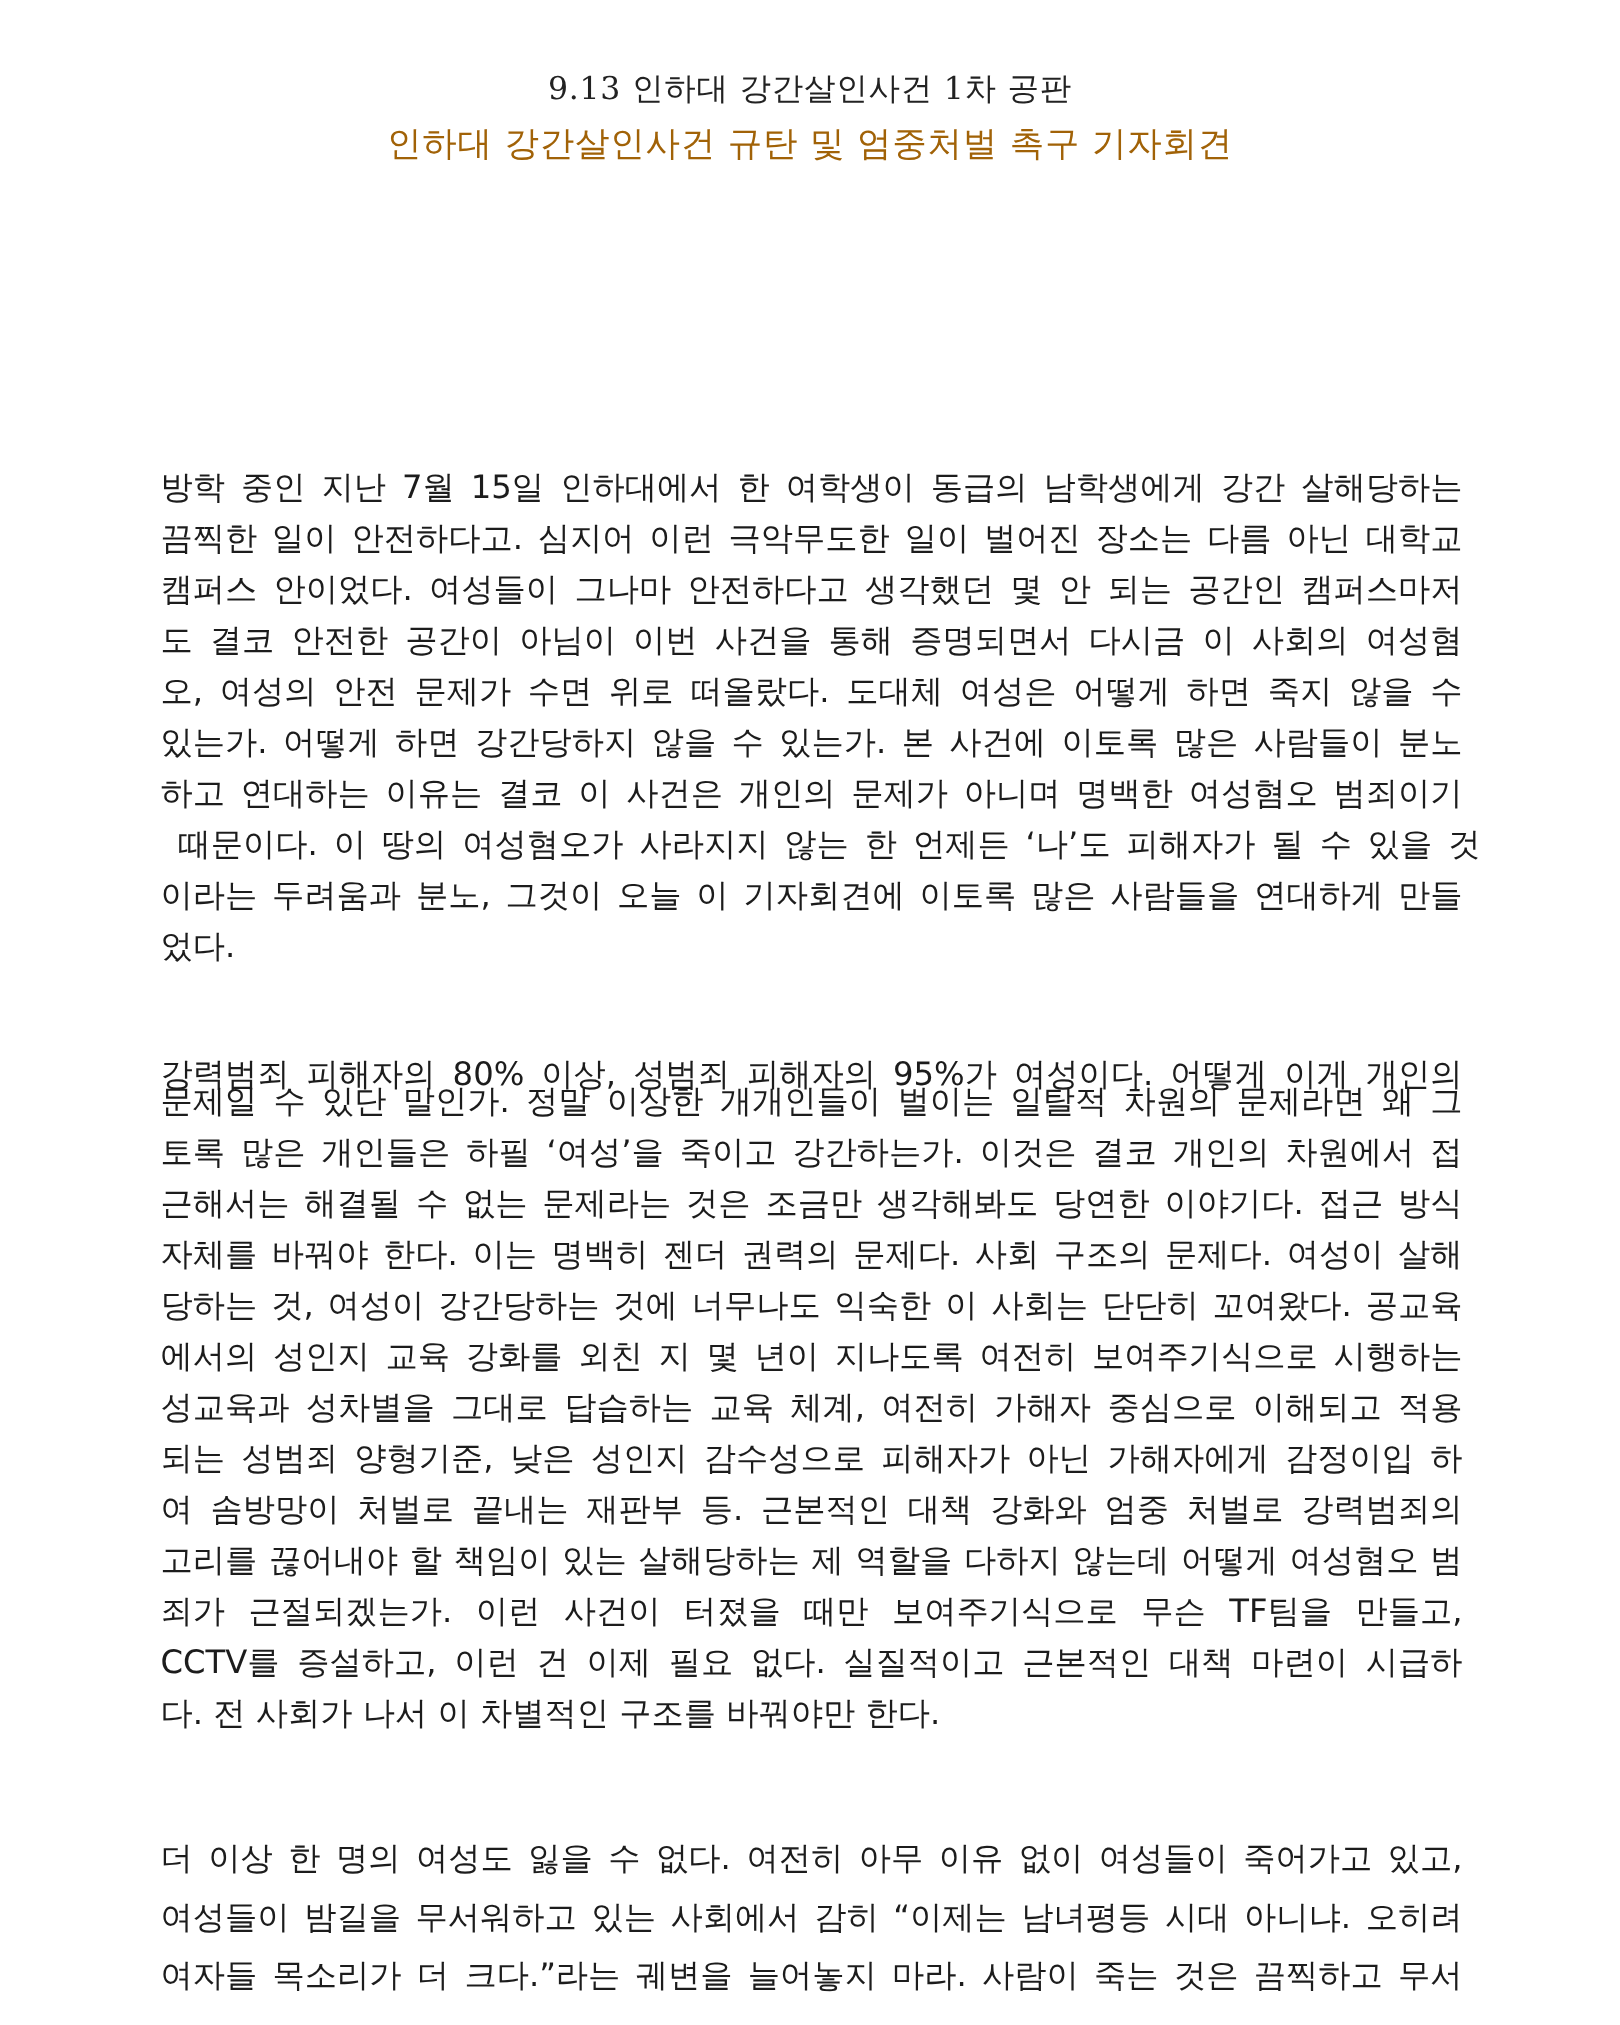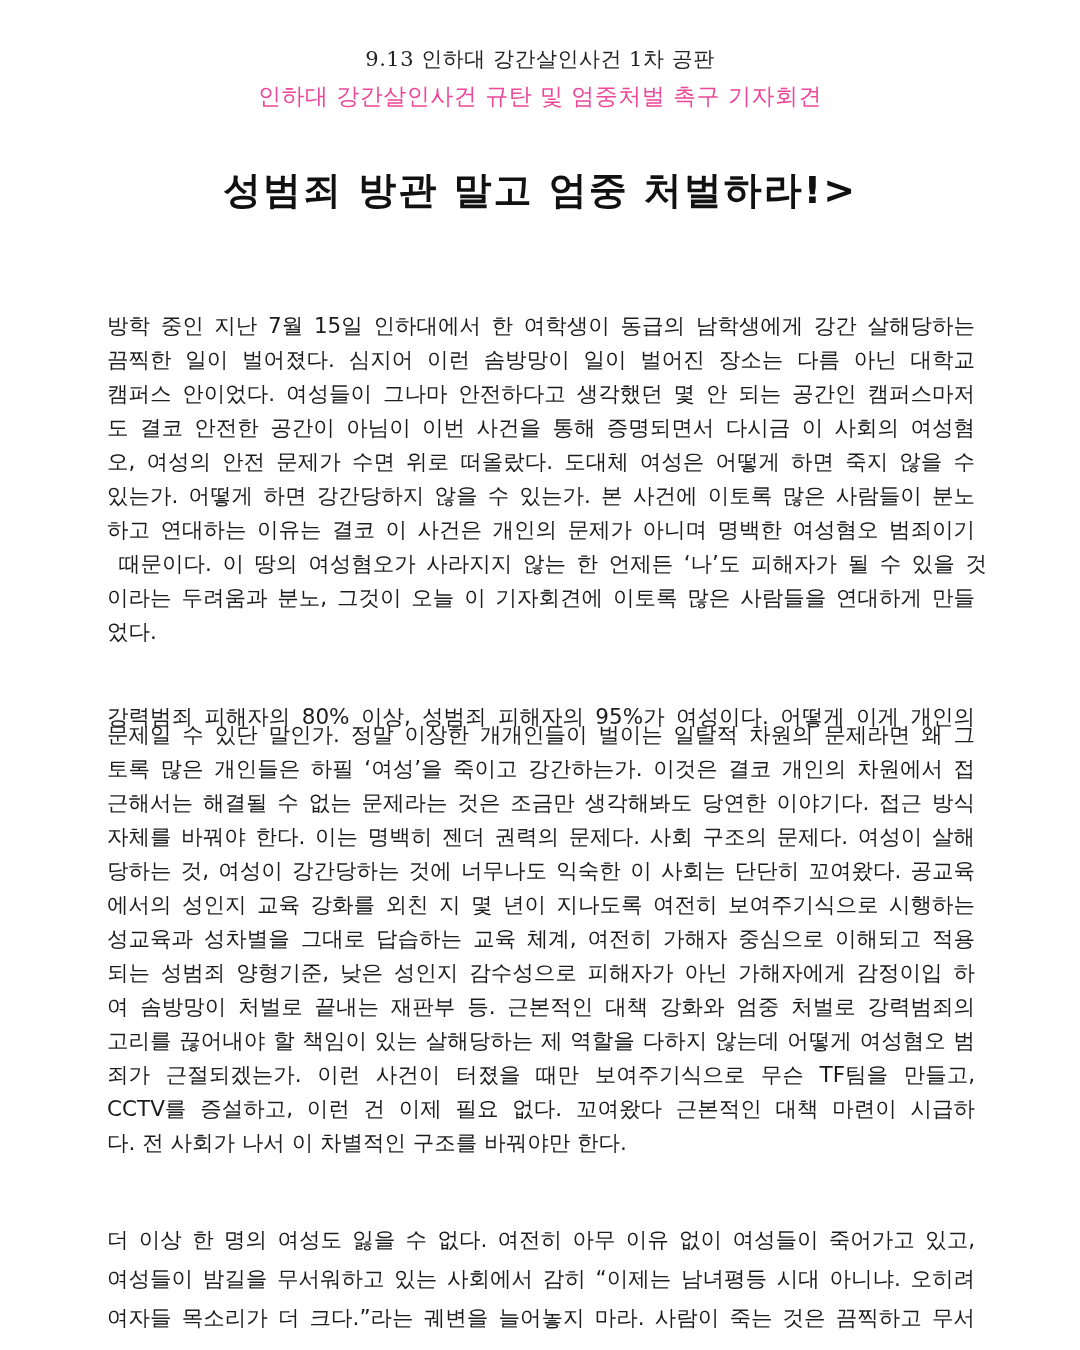--- a/index.html
+++ b/index.html
@@ -34,21 +34,21 @@
       line-height: 30px;
       letter-spacing: 0.5px;
       color: #222;
       font-family: "DejaVu Serif", "Liberation Serif", serif;
     }
     .subtitle2 {
       top: 80px;
       font-size: 23px;
       line-height: 32px;
       letter-spacing: 0.5px;
-      color: #ec4899;
+      color: #a16207;
       font-family: "DejaVu Serif", "Liberation Serif", serif;
     }
     .title-line {
       font-size: 38px;
       font-weight: bold;
       line-height: 50px;
       letter-spacing: 2px;
       color: #111;
     }
     .title1 { top: 112px; }
@@ -77,25 +77,24 @@
       text-align-last: left;
     }
   </style>
 </head>
 <body>
 
 <div class="page">
 
   <div class="header subtitle1">9.13 인하대 강간살인사건 1차 공판</div>
   <div class="header subtitle2">인하대 강간살인사건 규탄 및 엄중처벌 촉구 기자회견</div>
-  <div class="header title-line title2">성범죄 방관 말고 엄중 처벌하라!&gt;</div>
 
   <div class="body-text" style="top:309px;">
     <div class="line" style="top:0px;"> 방학 중인 지난 7월 15일 인하대에서 한 여학생이 동급의 남학생에게 강간 살해당하는</div>
-    <div class="line" style="top:34px;">끔찍한 일이 벌어졌다. 심지어 이런 솜방망이 일이 벌어진 장소는 다름 아닌 대학교</div>
+    <div class="line" style="top:34px;">끔찍한 일이 안전하다고. 심지어 이런 극악무도한 일이 벌어진 장소는 다름 아닌 대학교</div>
     <div class="line" style="top:68px;">캠퍼스 안이었다. 여성들이 그나마 안전하다고 생각했던 몇 안 되는 공간인 캠퍼스마저</div>
     <div class="line" style="top:102px;">도 결코 안전한 공간이 아님이 이번 사건을 통해 증명되면서 다시금 이 사회의 여성혐</div>
     <div class="line" style="top:136px;">오, 여성의 안전 문제가 수면 위로 떠올랐다. 도대체 여성은 어떻게 하면 죽지 않을 수</div>
     <div class="line" style="top:170px;">있는가. 어떻게 하면 강간당하지 않을 수 있는가. 본 사건에 이토록 많은 사람들이 분노</div>
     <div class="line" style="top:204px;">하고 연대하는 이유는 결코 이 사건은 개인의 문제가 아니며 명백한 여성혐오 범죄이기</div>
     <div class="line" style="top:238px;margin-left:12px;">때문이다. 이 땅의 여성혐오가 사라지지 않는 한 언제든 ‘나’도 피해자가 될 수 있을 것</div>
     <div class="line" style="top:272px;">이라는 두려움과 분노, 그것이 오늘 이 기자회견에 이토록 많은 사람들을 연대하게 만들</div>
     <div class="line last" style="top:306px;">었다.</div>
   </div>
 
@@ -105,21 +104,21 @@
     <div class="line" style="top:68px;">토록 많은 개인들은 하필 ‘여성’을 죽이고 강간하는가. 이것은 결코 개인의 차원에서 접</div>
     <div class="line" style="top:102px;">근해서는 해결될 수 없는 문제라는 것은 조금만 생각해봐도 당연한 이야기다. 접근 방식</div>
     <div class="line" style="top:136px;">자체를 바꿔야 한다. 이는 명백히 젠더 권력의 문제다. 사회 구조의 문제다. 여성이 살해</div>
     <div class="line" style="top:170px;">당하는 것, 여성이 강간당하는 것에 너무나도 익숙한 이 사회는 단단히 꼬여왔다. 공교육</div>
     <div class="line" style="top:204px;">에서의 성인지 교육 강화를 외친 지 몇 년이 지나도록 여전히 보여주기식으로 시행하는</div>
     <div class="line" style="top:238px;">성교육과 성차별을 그대로 답습하는 교육 체계, 여전히 가해자 중심으로 이해되고 적용</div>
     <div class="line" style="top:272px;">되는 성범죄 양형기준, 낮은 성인지 감수성으로 피해자가 아닌 가해자에게 감정이입 하</div>
     <div class="line" style="top:306px;">여 솜방망이 처벌로 끝내는 재판부 등. 근본적인 대책 강화와 엄중 처벌로 강력범죄의</div>
     <div class="line" style="top:340px;">고리를 끊어내야 할 책임이 있는 살해당하는 제 역할을 다하지 않는데 어떻게 여성혐오 범</div>
     <div class="line" style="top:374px;">죄가 근절되겠는가. 이런 사건이 터졌을 때만 보여주기식으로 무슨 TF팀을 만들고,</div>
-    <div class="line" style="top:408px;">CCTV를 증설하고, 이런 건 이제 필요 없다. 꼬여왔다 근본적인 대책 마련이 시급하</div>
+    <div class="line" style="top:408px;">CCTV를 증설하고, 이런 건 이제 필요 없다. 실질적이고 근본적인 대책 마련이 시급하</div>
     <div class="line last" style="top:442px;">다. 전 사회가 나서 이 차별적인 구조를 바꿔야만 한다.</div>
   </div>
 
   <div class="body-text" style="top:1223px;">
     <div class="line" style="top:0px;"> 더 이상 한 명의 여성도 잃을 수 없다. 여전히 아무 이유 없이 여성들이 죽어가고 있고,</div>
     <div class="line" style="top:39px;">여성들이 밤길을 무서워하고 있는 사회에서 감히 “이제는 남녀평등 시대 아니냐. 오히려</div>
     <div class="line" style="top:78px;">여자들 목소리가 더 크다.”라는 궤변을 늘어놓지 마라. 사람이 죽는 것은 끔찍하고 무서</div>
   </div>
 
 </div>

